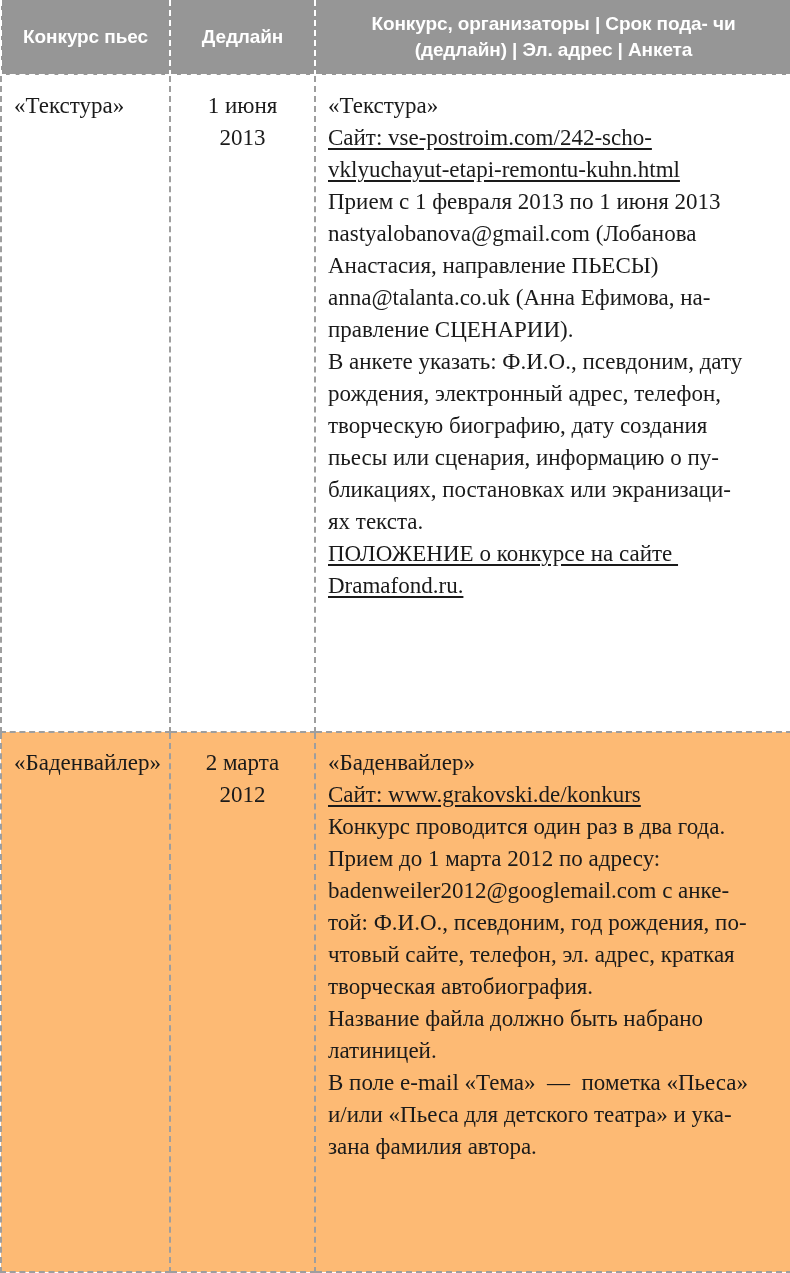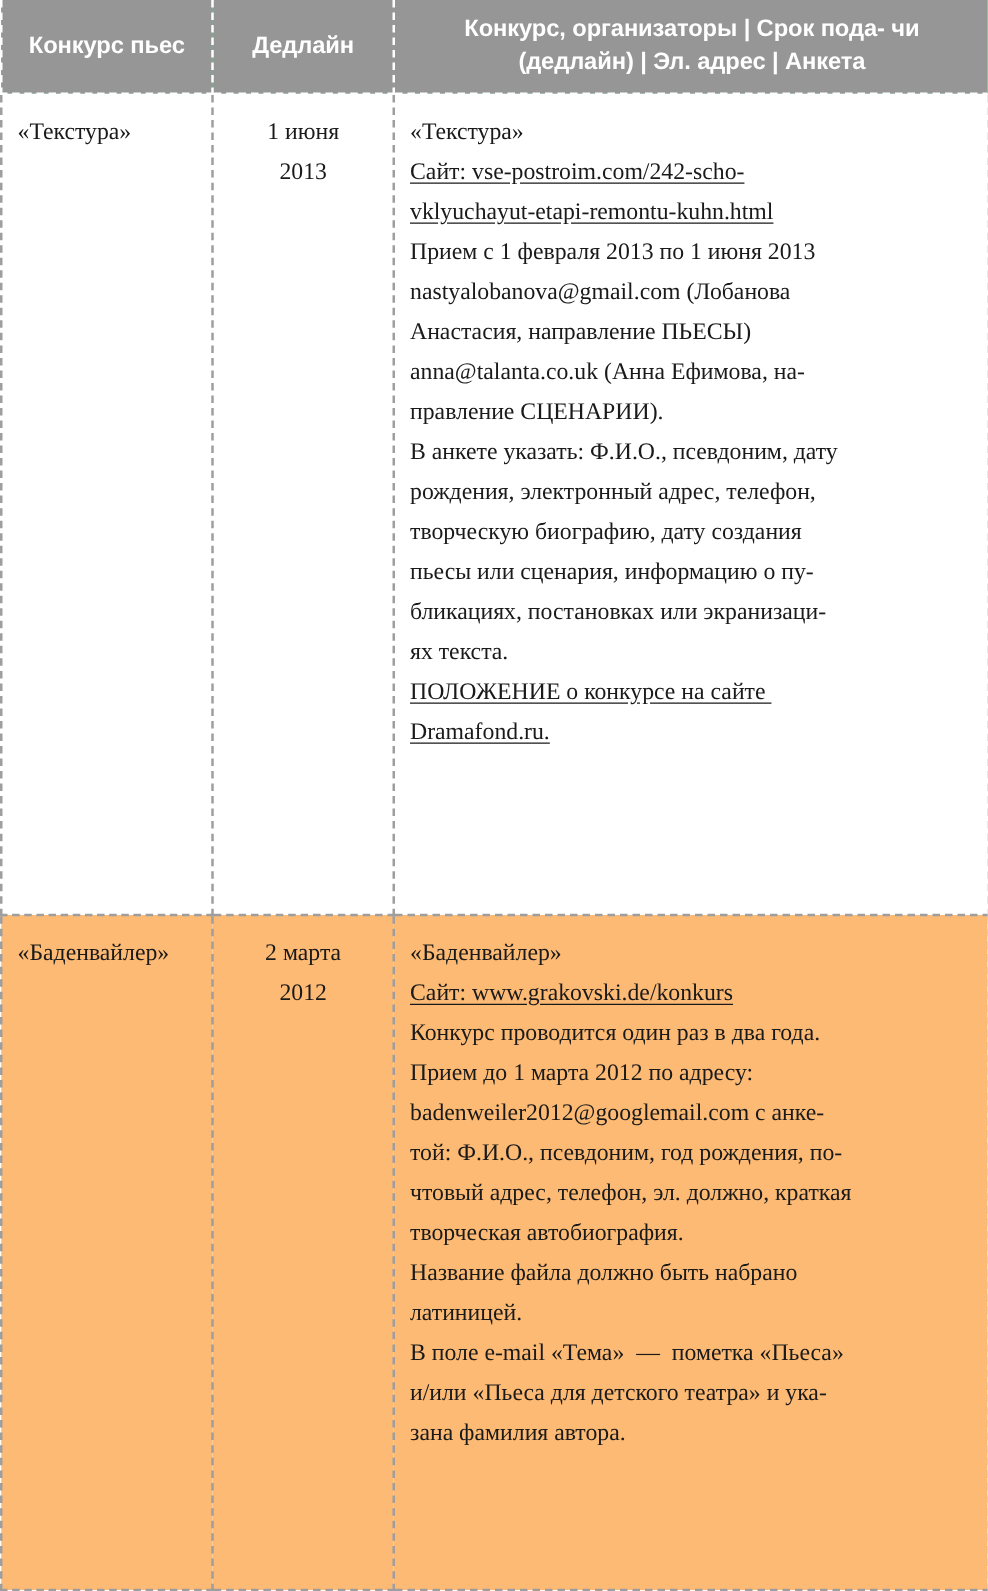--- a/index.html
+++ b/index.html
@@ -53,21 +53,21 @@
     padding-left: 12px;
     padding-right: 12px;
   }
   thead th.col-name {
     border-left: 2px dashed #ffffff;
   }
 
   
   tbody td {
     vertical-align: top;
-    font-size: 19px;
+    font-size: 23px;
     line-height: 32px;
     padding: 14px 12px 14px 12px;
     border-right: 2px dashed #9e9e9e;
     border-bottom: 2px dashed #9e9e9e;
     box-sizing: border-box;
     background: #ffffff;
   }
   tbody td.col-name {
     border-left: 2px dashed #9e9e9e;
   }
@@ -143,21 +143,21 @@
           <span class="cell-line">2 марта</span>
           <span class="cell-line">2012</span>
         </td>
         <td class="col-details">
           <span class="cell-line">«Баденвайлер»</span>
           <span class="cell-line link">Сайт: www.grakovski.de/konkurs</span>
           <span class="cell-line">Конкурс проводится один раз в два года.</span>
           <span class="cell-line">Прием до 1 марта 2012 по адресу:</span>
           <span class="cell-line">badenweiler2012@googlemail.com с анке-</span>
           <span class="cell-line">той: Ф.И.О., псевдоним, год рождения, по-</span>
-          <span class="cell-line">чтовый адрес, телефон, эл. должно, краткая</span>
+          <span class="cell-line">чтовый сайте, телефон, эл. адрес, краткая</span>
           <span class="cell-line">творческая автобиография.</span>
           <span class="cell-line">Название файла должно быть набрано</span>
           <span class="cell-line">латиницей.</span>
           <span class="cell-line">В поле e-mail «Тема»  —  пометка «Пьеса»</span>
           <span class="cell-line">и/или «Пьеса для детского театра» и ука-</span>
           <span class="cell-line">зана фамилия автора.</span>
         </td>
       </tr>
     </tbody>
 </table>

